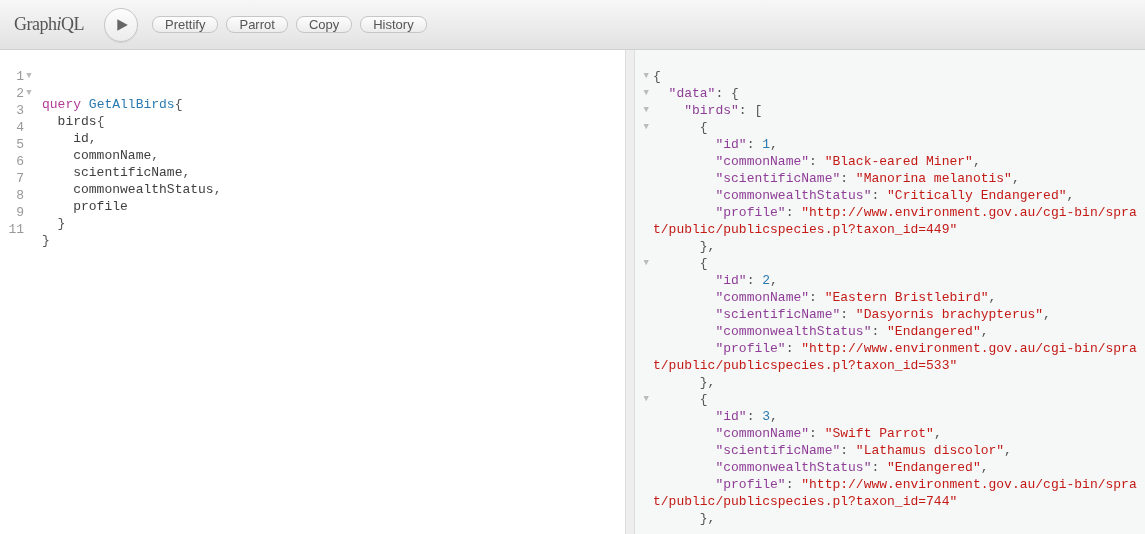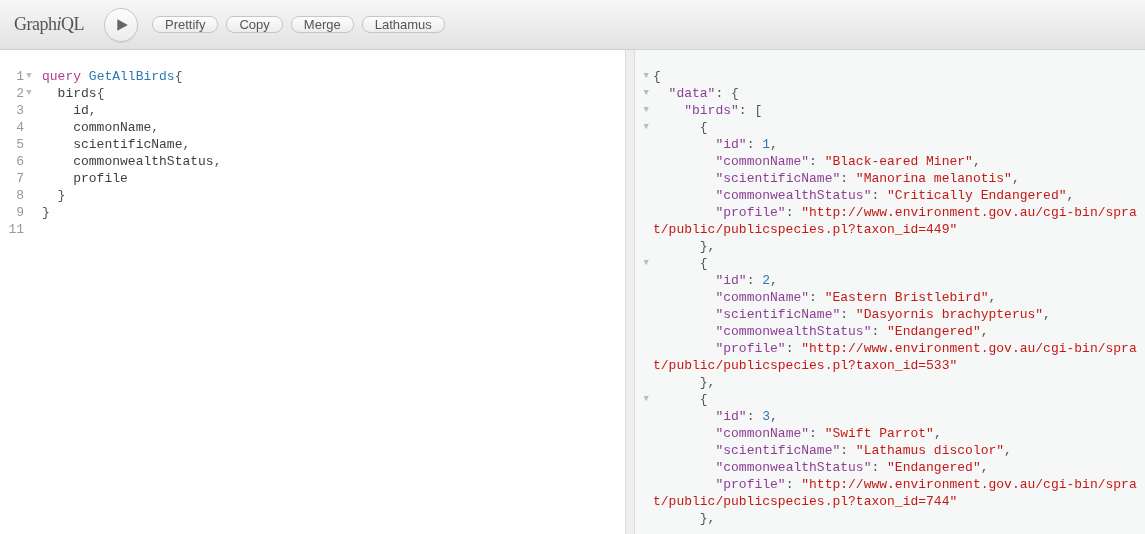--- a/index.html
+++ b/index.html
@@ -75,20 +75,21 @@
   font-size: 9px;
   color: #bbb;
   width: 10px;
   text-align: center;
 }
 .code {
   flex: 1;
   padding-left: 12px;
   white-space: pre;
   color: #333;
+  margin-top: 28px;
 }
 .code .line { height: 17px; }
 .kw { color: #b33b96; }
 .def { color: #2a7ab0; }
 .attr { color: #404040; }
 .punct { color: #555; }
 
 .splitter {
   width: 10px;
   background: #eee;
@@ -132,23 +133,23 @@
 <body>
 
 <div class="toolbar">
   <div class="logo">Graph<span class="i">i</span>QL</div>
   <div class="play-btn">
     <svg viewBox="0 0 24 24">
         <path d="M4 2 L22 12 L4 22 Z"></path>
       </svg>
   </div>
   <button class="tb-btn">Prettify</button>
+  <button class="tb-btn">Parrot</button>
   <button class="tb-btn">Copy</button>
-  <button class="tb-btn">Merge</button>
-  <button class="tb-btn">Lathamus</button>
+  <button class="tb-btn">History</button>
 </div>
 
 <div class="main">
   <div class="editor-pane">
     <div class="gutter" id="editor-gutter">
         <div class="ln">1<span class="fold">▼</span></div>
         <div class="ln">2<span class="fold">▼</span></div>
         <div class="ln">3</div>
         <div class="ln">4</div>
         <div class="ln">5</div>

